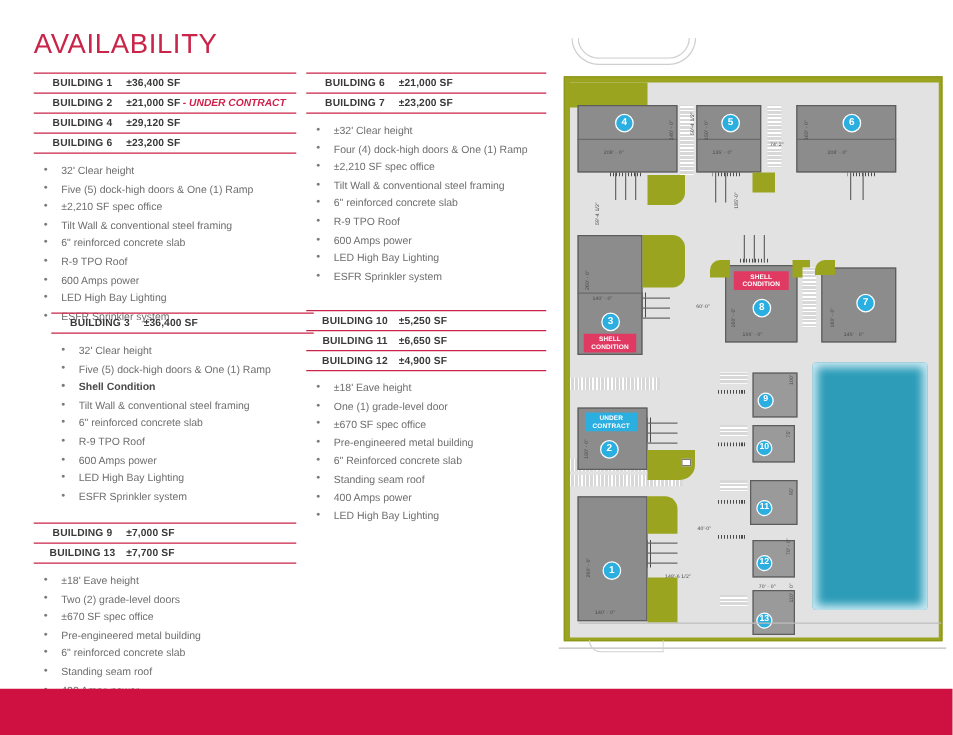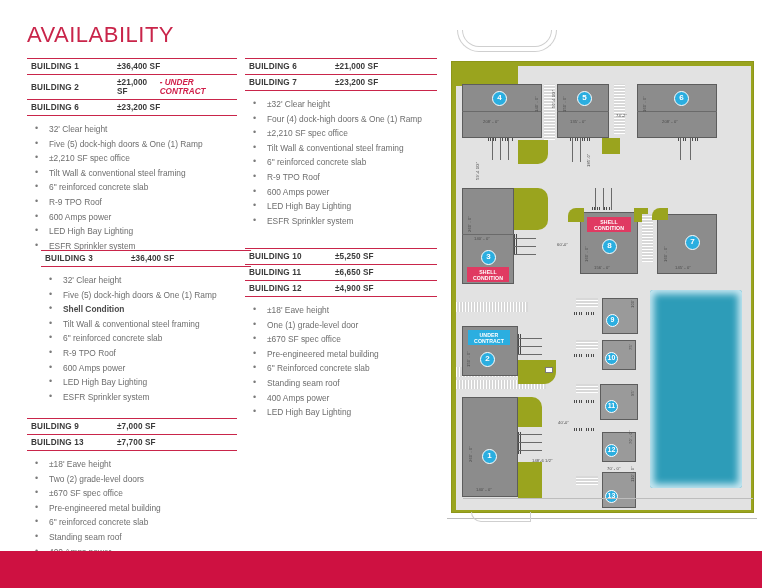--- a/index.html
+++ b/index.html
@@ -29,22 +29,23 @@
     border-bottom:1.1px solid #C9254A;
     padding:3px 0 3px 4px;
     min-height:16px;
   }
   .bld-row.first { border-top:1.1px solid #C9254A; }
   .bld-name {
     font-size:8.2px;
     font-weight:bold;
     color:#3a3a3a;
     letter-spacing:.15px;
-    width:86px;
+    width:70px;
     flex:none;
+    text-align:center;
   }
   .bld-size {
     font-size:8.2px;
     font-weight:bold;
     color:#3a3a3a;
     letter-spacing:.1px;
   }
   .bld-note {
     font-size:8.2px;
     font-weight:bold;
@@ -179,20 +180,24 @@
 <div class="spec-block" style="left:27px; top:58px; width:210px;">
   <div>
     <div class="bld-row first">
       <span class="bld-name">BUILDING 1</span>
       <span class="bld-size">±36,400 SF</span>
     </div>
     <div class="bld-row">
       <span class="bld-name">BUILDING 2</span>
       <span class="bld-size">±21,000 SF</span>
       <span class="bld-note">- UNDER CONTRACT</span>
+    </div>
+    <div class="bld-row">
+      <span class="bld-name">BUILDING 4</span>
+      <span class="bld-size">±29,120 SF</span>
     </div>
     <div class="bld-row">
       <span class="bld-name">BUILDING 6</span>
       <span class="bld-size">±23,200 SF</span>
     </div>
   </div>
   <ul class="feat">
     <li>32' Clear height</li>
     <li>Five (5) dock-high doors &amp; One (1) Ramp</li>
     <li>±2,210 SF spec office</li>

